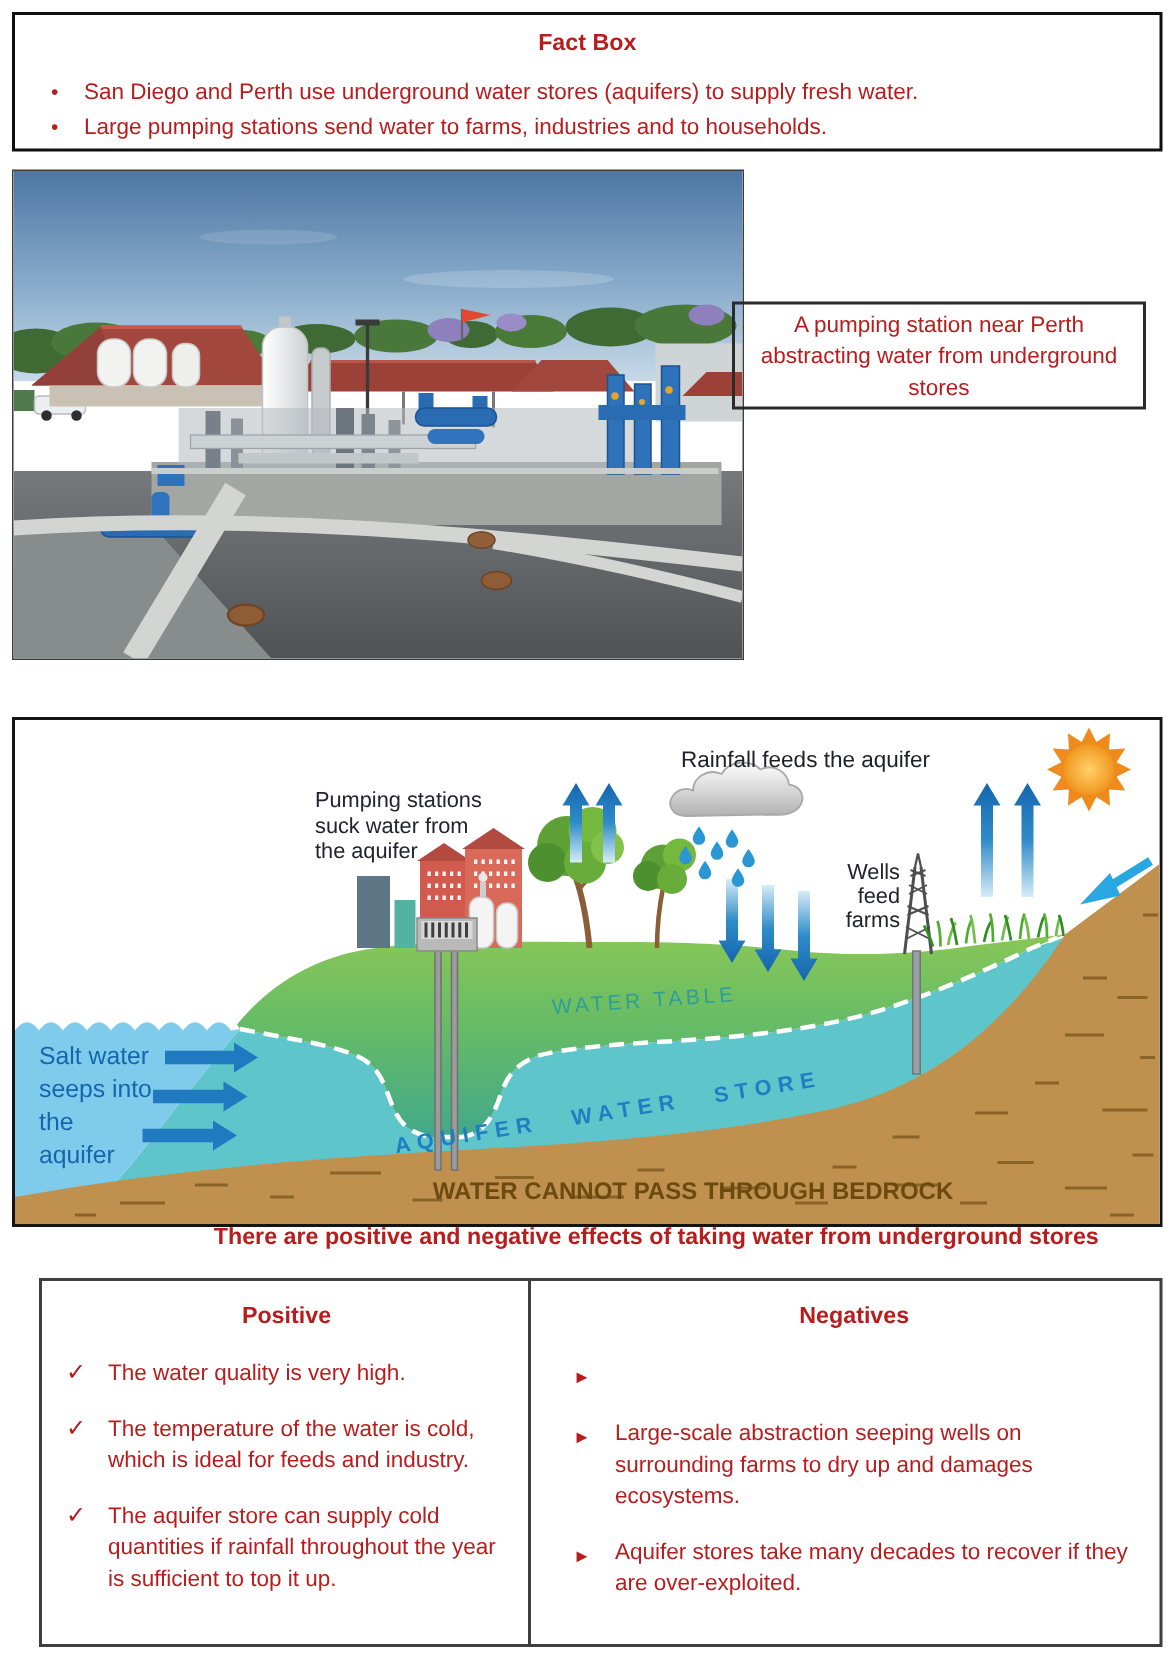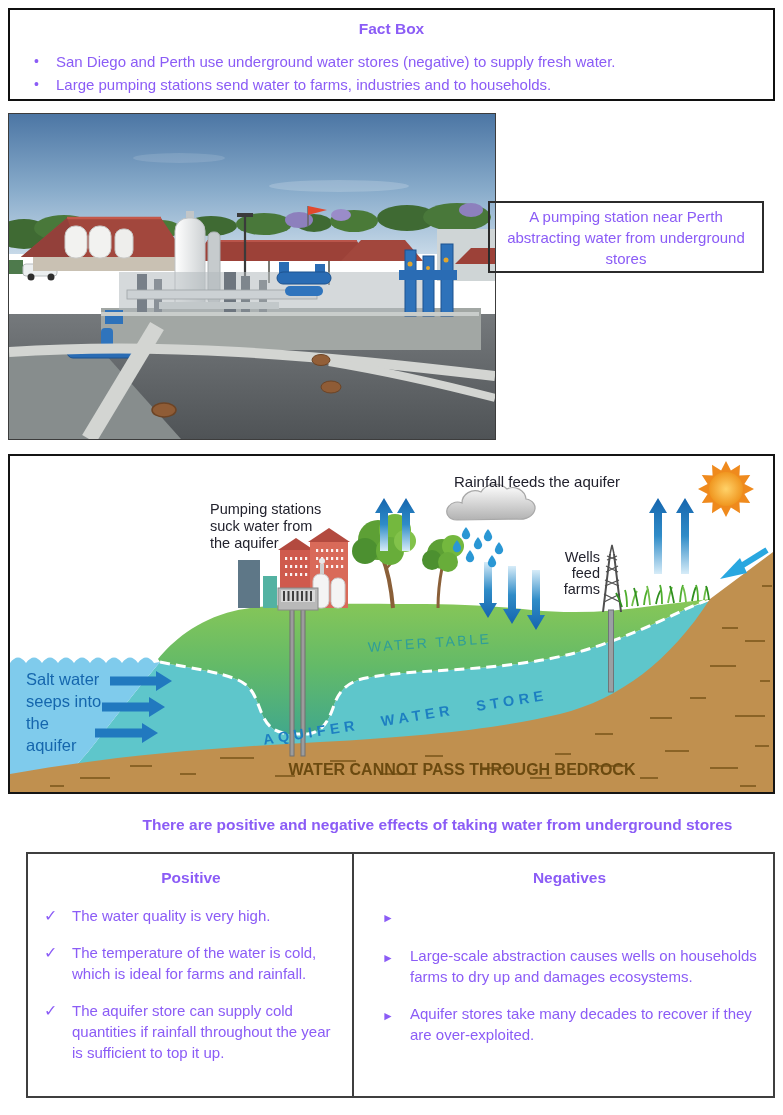--- a/index.html
+++ b/index.html
@@ -1,37 +1,37 @@
 <!DOCTYPE html>
 <html><head>
 <meta charset="utf-8">
 <style>
   html,body{margin:0;padding:0;background:#fff;}
   .page{position:relative;width:783px;height:1115px;background:#fff;
-        font-family:"Liberation Sans",sans-serif;color:#8b5cf6;overflow:hidden;}
+        font-family:"Liberation Sans",sans-serif;color:#b91c1c;overflow:hidden;}
 
   
   .fact-box{position:absolute;left:8px;top:8px;width:767px;height:93px;
             border:2px solid #101010;box-sizing:border-box;padding-top:10px;}
   .fact-title{text-align:center;font-weight:bold;font-size:15.5px;margin-bottom:12px;}
   .fb-row{display:flex;padding:0 18px 0 24px;line-height:23px;font-size:15px;}
   .fb-dot{width:22px;flex-shrink:0;font-size:14px;}
 
   
   .photo{position:absolute;left:8px;top:113px;width:488px;height:327px;
          border:1px solid #3c3c3c;box-sizing:border-box;overflow:hidden;}
 
   
   .caption-box{position:absolute;left:488px;top:201px;width:276px;height:72px;
                border:2px solid #2b2b2b;box-sizing:border-box;display:flex;
                align-items:center;justify-content:center;text-align:center;
                font-size:15px;line-height:21px;padding:2px 14px;}
 
   
-  .diagram{position:absolute;left:8px;top:454px;width:767px;height:340px;
+  .diagram{position:absolute;left:8px;top:478px;width:767px;height:340px;
            border:2px solid #141414;box-sizing:border-box;background:#fff;}
 
   
   .mid-heading{position:absolute;left:0;top:816px;width:783px;text-align:center;
                font-weight:bold;font-size:15.5px;padding-left:46px;}
 
   
   .pn-box{position:absolute;top:852px;border:2px solid #3f3f3f;box-sizing:border-box;
           height:246px;background:#fff;}
   .pn-box.pos{left:8px;width:330px;margin-left:18px;}
@@ -46,21 +46,21 @@
 </style>
 </head>
 <body>
 
 <div class="page">
 
   <div class="fact-box">
     <div class="fact-title">Fact Box</div>
     <div class="fb-row">
       <span class="fb-dot">•</span>
-      <span>San Diego and Perth use underground water stores (negative) to supply fresh water.</span>
+      <span>San Diego and Perth use underground water stores (aquifers) to supply fresh water.</span>
     </div>
     <div class="fb-row">
       <span class="fb-dot">•</span>
       <span>Large pumping stations send water to farms, industries and to households.</span>
     </div>
   </div>
 
   <div class="photo">
     <svg width="486" height="325" viewBox="0 0 486 325">
       <defs>
@@ -437,36 +437,36 @@
   <div class="mid-heading">There are positive and negative effects of taking water from underground stores</div>
 
   <div class="pn-box pos">
     <div class="pn-title">Positive</div>
     <div class="pn-item">
       <span class="pn-marker">✓</span>
       <span class="pn-text">The water quality is very high.</span>
     </div>
     <div class="pn-item">
       <span class="pn-marker">✓</span>
-      <span class="pn-text">The temperature of the water is cold, which is ideal for farms and rainfall.</span>
+      <span class="pn-text">The temperature of the water is cold, which is ideal for feeds and industry.</span>
     </div>
     <div class="pn-item">
       <span class="pn-marker">✓</span>
       <span class="pn-text">The aquifer store can supply cold quantities if rainfall throughout the year is sufficient to top it up.</span>
     </div>
   </div>
 
   <div class="pn-box neg">
     <div class="pn-title">Negatives</div>
     <div class="pn-item">
       <span class="pn-marker">►</span>
     </div>
     <div class="pn-item">
       <span class="pn-marker">►</span>
-      <span class="pn-text">Large-scale abstraction causes wells on households farms to dry up and damages ecosystems.</span>
+      <span class="pn-text">Large-scale abstraction seeping wells on surrounding farms to dry up and damages ecosystems.</span>
     </div>
     <div class="pn-item">
       <span class="pn-marker">►</span>
       <span class="pn-text">Aquifer stores take many decades to recover if they are over-exploited.</span>
     </div>
   </div>
 
 </div>
 
 </body></html>

